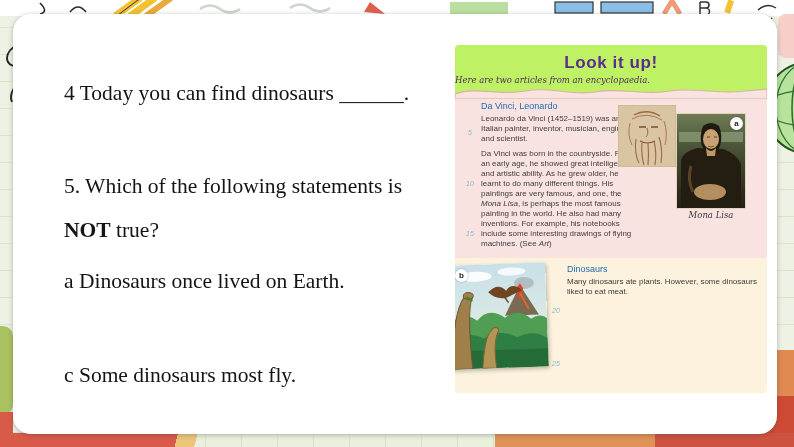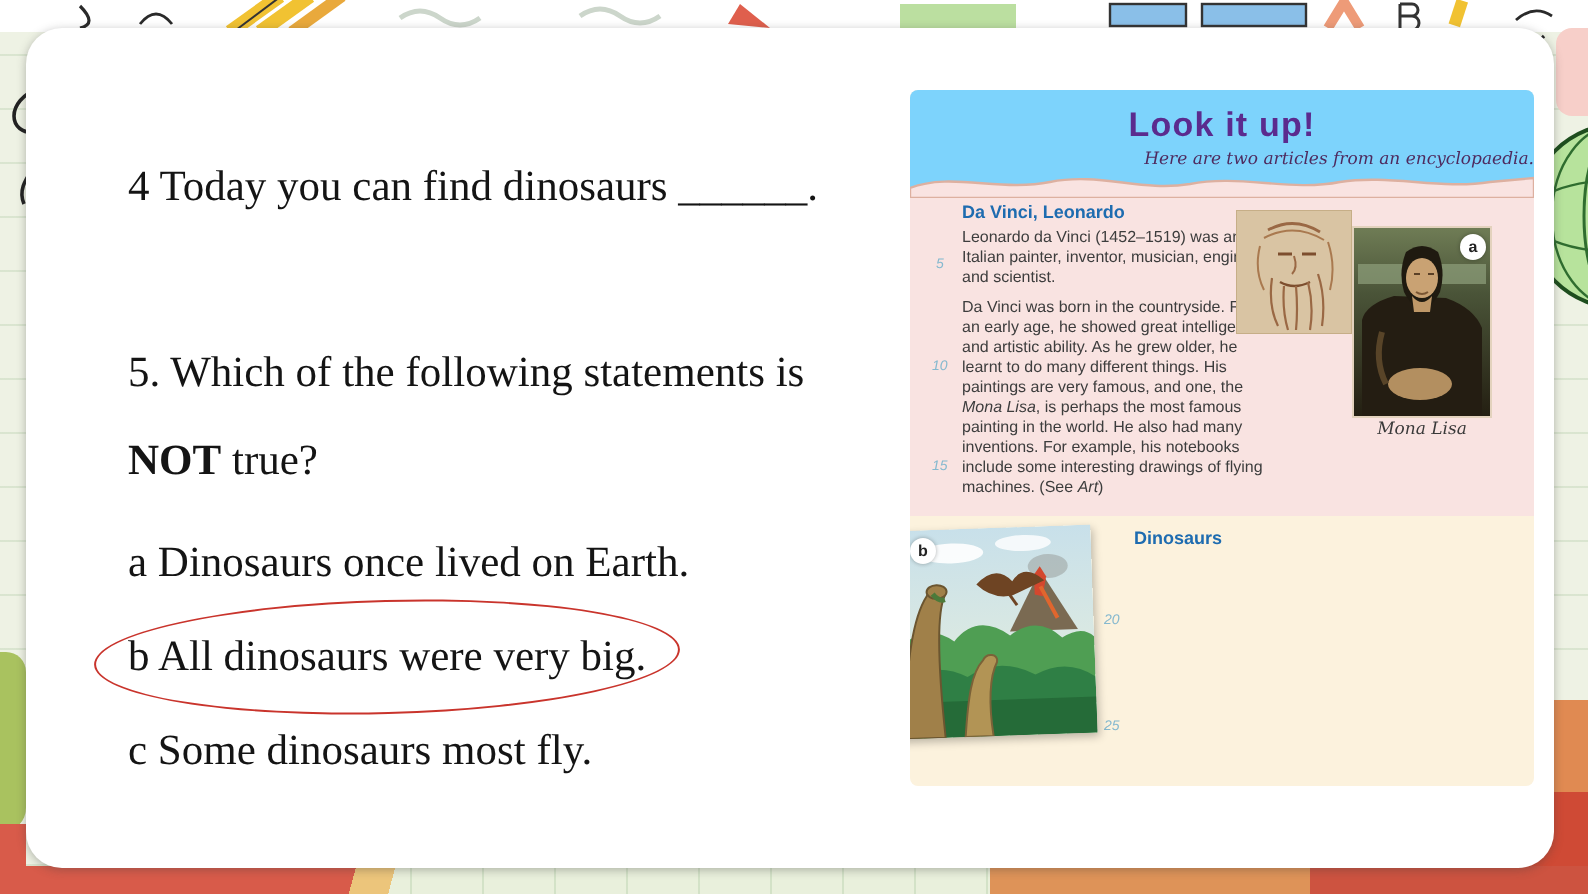--- a/index.html
+++ b/index.html
@@ -37,29 +37,29 @@
   .qline{position:absolute;left:51px;white-space:nowrap;height:30px;line-height:30px;}
   .opt{margin-right:13px;}
   .opt-wrap{position:relative;display:inline-block;}
   .ring{position:absolute;border:1.7px solid #c9342c;border-radius:50%;pointer-events:none;}
   .ring.r1{left:-11px;right:-11px;top:-13px;bottom:-13px;transform:rotate(-2deg);}
   .ring.r2{left:-17px;right:-17px;top:-13px;bottom:-14px;transform:rotate(-1.5deg);}
 
   
   .panel{position:absolute;left:442px;top:31px;width:312px;height:348px;background:#fcf2dd;
          border-radius:4px;overflow:hidden;}
-  .p-header{position:absolute;left:0;top:0;right:0;height:57px;background:#7dd3fc;}
+  .p-header{position:absolute;left:0;top:0;right:0;height:57px;background:#bef264;}
   .p-title{margin-top:8px;text-align:center;font-weight:bold;font-size:17px;letter-spacing:.6px;color:#5b2b8e;}
-  .p-sub{margin-top:2px;text-align:right;font-family:"DejaVu Serif",serif;font-style:italic;
+  .p-sub{margin-top:2px;text-align:left;font-family:"DejaVu Serif",serif;font-style:italic;
          font-size:8.5px;color:#4e2a5e;}
   .wave{position:absolute;left:0;top:37px;}
   .p-pink{position:absolute;left:0;top:52px;right:0;height:161px;background:#f9e3e1;}
 
   .ency{position:absolute;color:#3d3d3d;font-size:8px;line-height:10px;}
-  .ency .hd{color:#1e6cb0;font-weight:bold;font-size:9px;margin:0 0 3px 0;}
+  .ency .hd{color:#1e6cb0;font-weight:normal;font-size:9px;margin:0 0 3px 0;}
   .ency p{margin:0 0 5px 0;}
   .ency i{font-style:italic;}
   .davinci{left:26px;top:56px;width:154px;}
   .dinos{left:112px;top:219px;width:197px;}
   .lnum{position:absolute;font-size:7px;font-style:italic;color:#86b9cf;}
 
   .portrait{position:absolute;left:163px;top:60px;}
   .mona{position:absolute;left:222px;top:69px;box-shadow:0 0 0 1px #e3d2bd;}
   .mona-caption{position:absolute;left:218px;top:165px;width:76px;text-align:center;
          font-family:"DejaVu Serif",serif;font-style:italic;font-size:8.5px;color:#3a3a3a;}
@@ -127,26 +127,20 @@
     <div class="quiz">
       <div class="qline" style="top:64px">4 Today you can find dinosaurs ______.</div>
 
 
       <div class="qline" style="top:157px">5. Which of the following statements is</div>
 
       <div class="qline" style="top:252px">a Dinosaurs once lived on Earth.</div>
 
       <div class="qline" style="top:201px"><b>NOT</b><span> true?</span></div>
 
-      <div class="qline" style="top:299px">
-        <span class="opt-wrap">
-          <span class="ring r2"></span>
-          <span>b All dinosaurs were very big.</span>
-        </span>
-      </div>
 
       <div class="qline" style="top:346px">c Some dinosaurs most fly.</div>
     </div>
 
     <div class="panel">
       <div class="p-header">
         <div class="p-title">Look it up!</div>
         <div class="p-sub">Here are two articles from an encyclopaedia.</div>
       </div>
       <div class="p-pink"></div>
@@ -194,20 +188,21 @@
         <path d="M31,32 q3,2 6,0" stroke="#7a5633" stroke-width="1" fill="none"></path>
         <path d="M29,34 q5,6 10,0 l-1,8 h-8 z" fill="#bf9868"></path>
         <ellipse cx="33" cy="78" rx="16" ry="8" fill="#b38f60"></ellipse>
         <path d="M14,52 q-4,14 2,26" stroke="#584428" stroke-width="3" fill="none"></path>
       </svg>
       <div class="img-label label-a">a</div>
       <div class="mona-caption">Mona Lisa</div>
 
       <div class="ency dinos">
         <div class="hd">Dinosaurs</div>
+        <p>Many dinosaurs ate plants. However, some dinosaurs liked to eat meat.</p>
       </div>
 
       <svg class="dino-img" width="100" height="104">
         <defs>
           <linearGradient id="sky" x1="0" y1="0" x2="0" y2="1">
             <stop offset="0" stop-color="#c8e0ea"></stop>
               <stop offset="1" stop-color="#e9f0dc"></stop>
           </linearGradient>
         </defs>
         <rect width="100" height="104" fill="url(#sky)"></rect>

